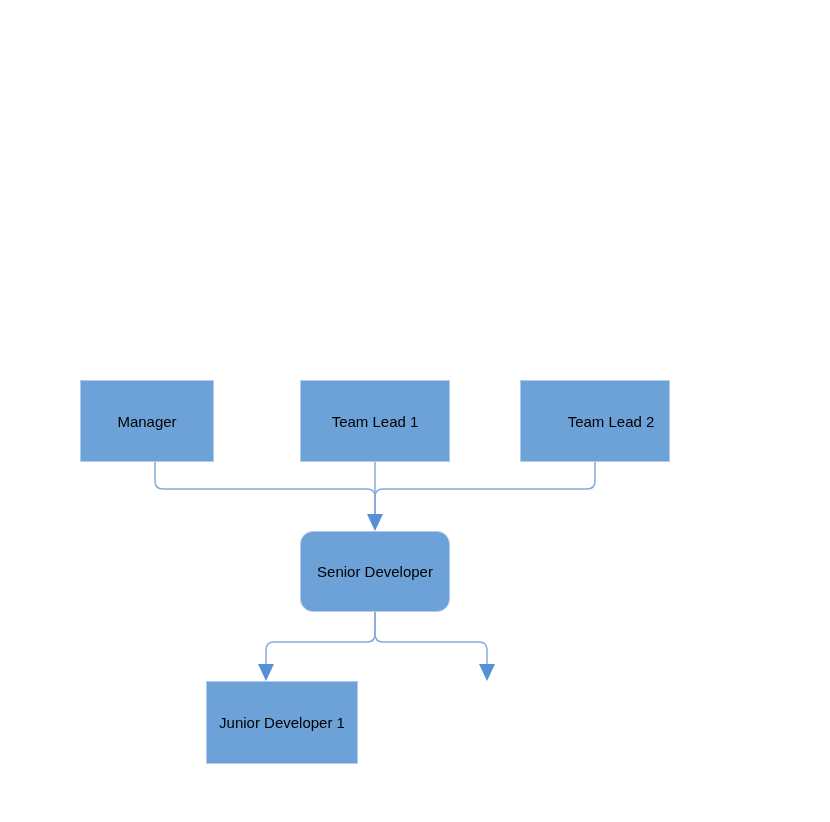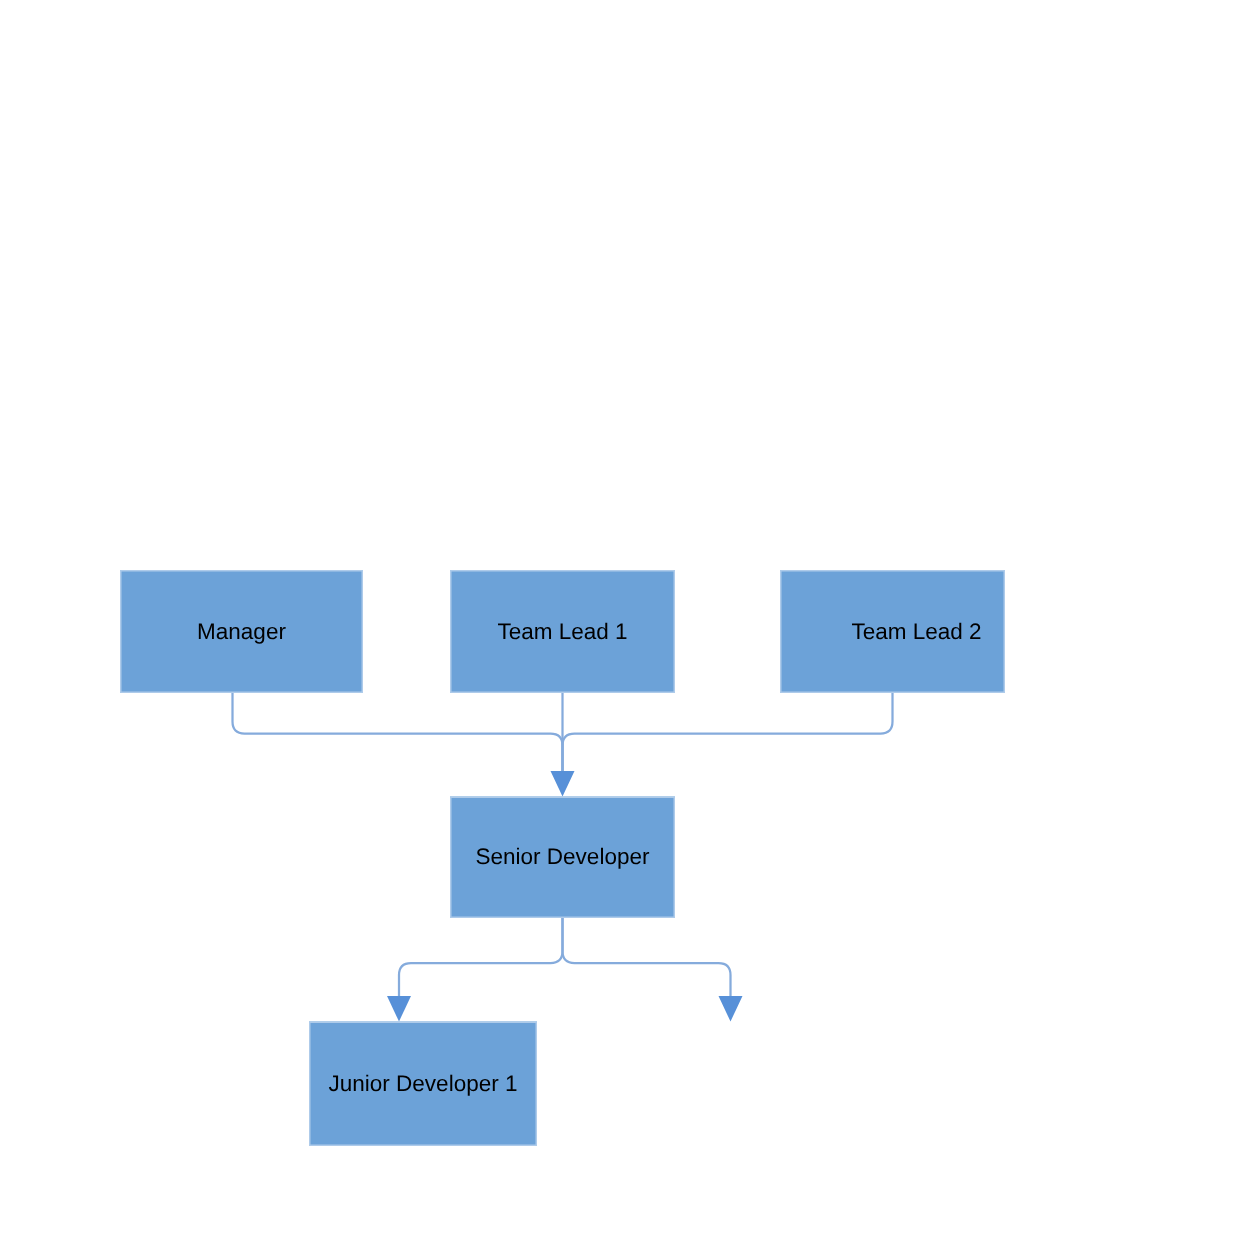--- a/index.html
+++ b/index.html
@@ -52,24 +52,24 @@
     text-align: center;
     font-size: 15px;
     color: var(--text-color, #000000);
     cursor: default;
   }
   .node span {
     white-space: nowrap;
   }
 
   
-  #n-manager   { left:  80px; top: 380px; width: 162px; height: 82px; }
+  #n-manager   { left:  80px; top: 380px; width: 134px; height: 82px; }
   #n-teamlead1 { left: 300px; top: 380px; width: 150px; height: 82px; align-items: center; }
   #n-teamlead2 { left: 520px; top: 380px; width: 150px; height: 82px; padding-left: 32px; }
-  #n-senior    { left: 300px; top: 531px; width: 150px; height: 81px; }
+  #n-senior    { left: 300px; top: 531px; width: 150px; height: 81px; border-radius: 13px; }
   #n-junior1   { left: 190px; top: 681px; width: 152px; height: 83px; margin-left: 16px; }
   #n-junior2   { left: 411px; top: 681px; width: 152px; height: 83px; }
 </style>
 </head>
 <body>
 
 <div class="canvas">
 
   <svg class="edge-layer" viewBox="0 0 830 822" aria-hidden="true">
 

